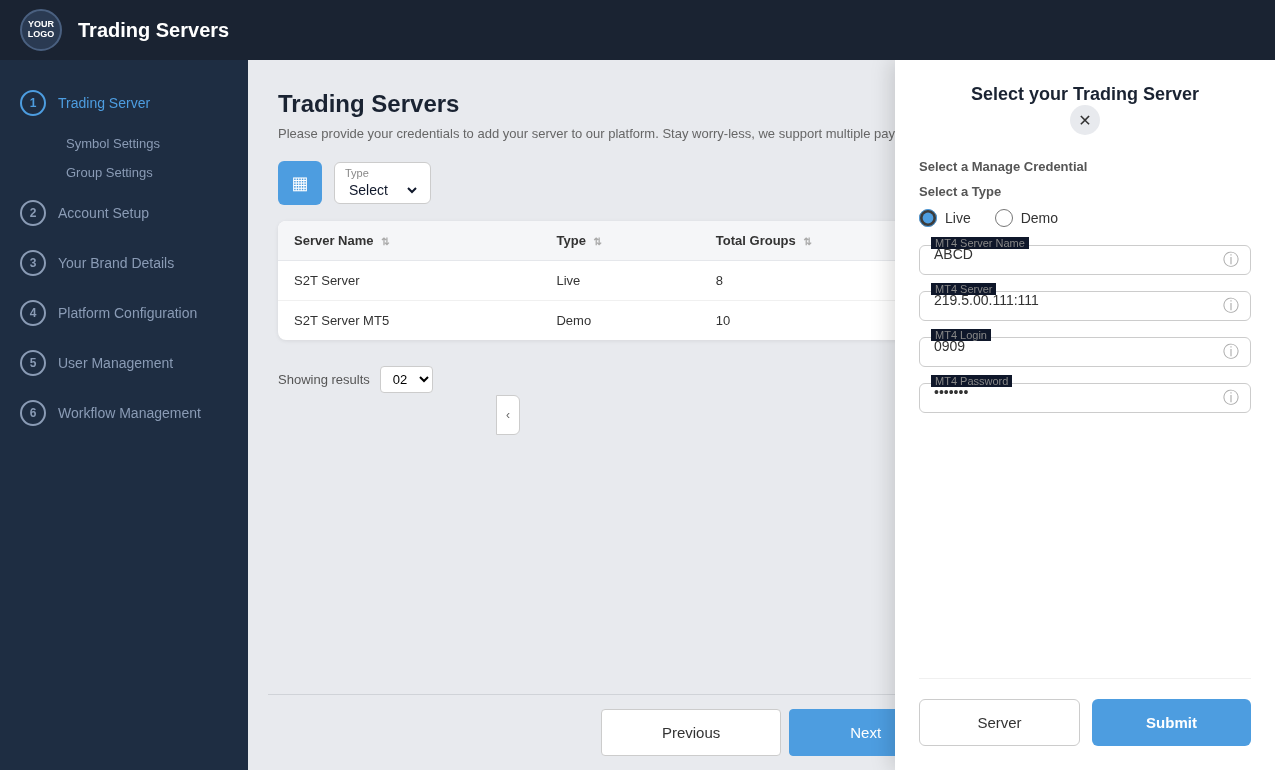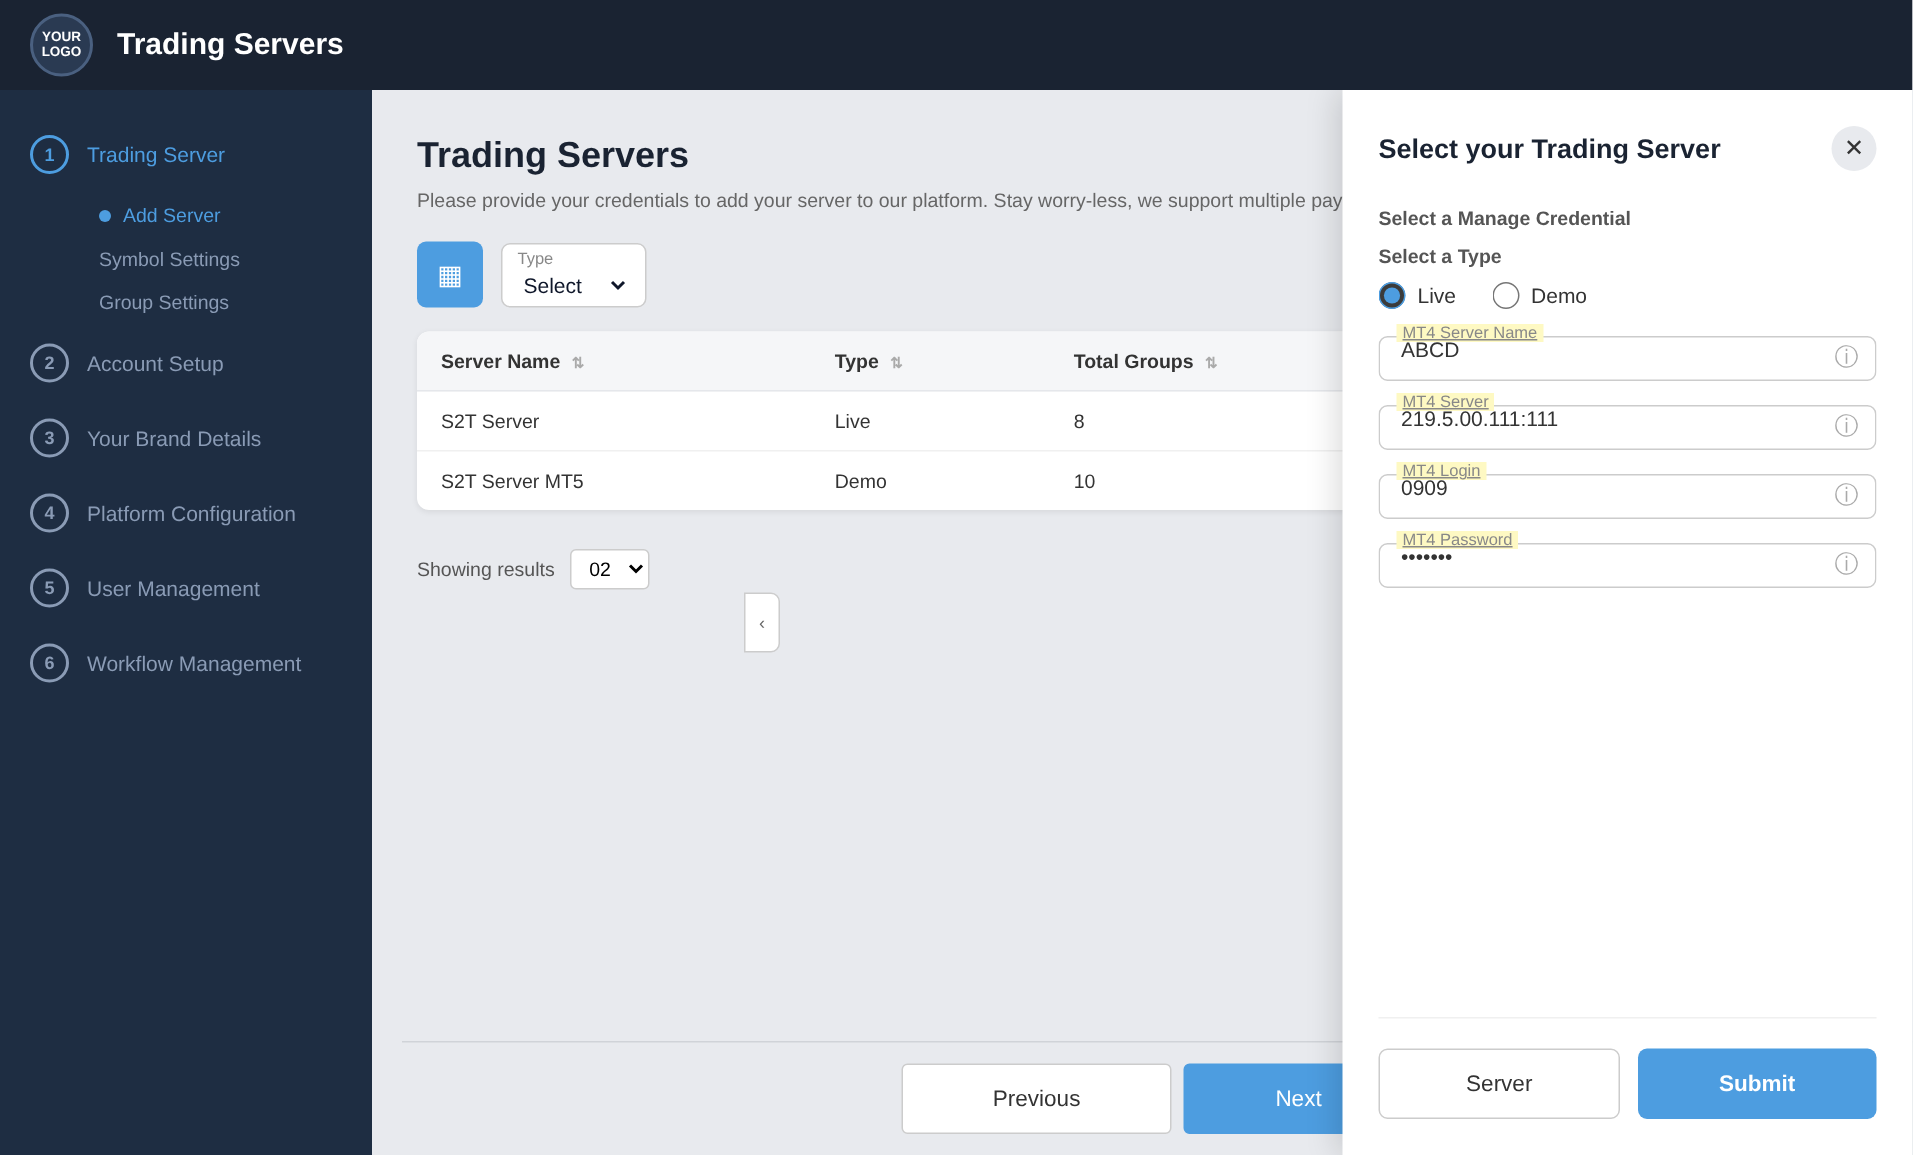--- a/index.html
+++ b/index.html
@@ -253,20 +253,21 @@
       z-index: 100;
       display: flex;
       flex-direction: column;
       padding: 24px;
     }
     .drawer-header {
       display: flex;
       align-items: center;
       justify-content: space-between;
       margin-bottom: 24px;
+      flex-direction: column;
     }
     .drawer-title {
       font-size: 18px;
       font-weight: 700;
       color: #1a2332;
     }
     .close-btn {
       width: 30px; height: 30px;
       border-radius: 50%;
       background: #e8eaee;
@@ -308,26 +309,25 @@
 
     
     .form-field {
       position: relative;
       margin-bottom: 16px;
     }
     .form-field label {
       position: absolute;
       top: -8px;
       left: 12px;
-      background: #fef9c3;
+      background: #0f172a;
       padding: 0 4px;
       font-size: 11px;
       color: #888;
       z-index: 1;
-      text-decoration: underline;
     }
     .form-field input {
       width: 100%;
       padding: 0 40px 12px 14px;
       border: 1px solid #ccc;
       border-radius: 6px;
       font-size: 14px;
       color: #333;
       outline: none;
     }
@@ -386,24 +386,20 @@
 
 <div class="main-layout">
 
   <div class="sidebar">
 
     <div class="sidebar-item active">
       <div class="sidebar-step-circle active">1</div>
       <span>Trading Server</span>
     </div>
     <div class="sidebar-sub">
-      <div class="sidebar-sub-item active">
-        <span class="dot"></span>
-        <span>Add Server</span>
-      </div>
       <div class="sidebar-sub-item">
         <span>Symbol Settings</span>
       </div>
       <div class="sidebar-sub-item">
         <span>Group Settings</span>
       </div>
     </div>
 
     <div class="sidebar-item">
       <div class="sidebar-step-circle">2</div>

